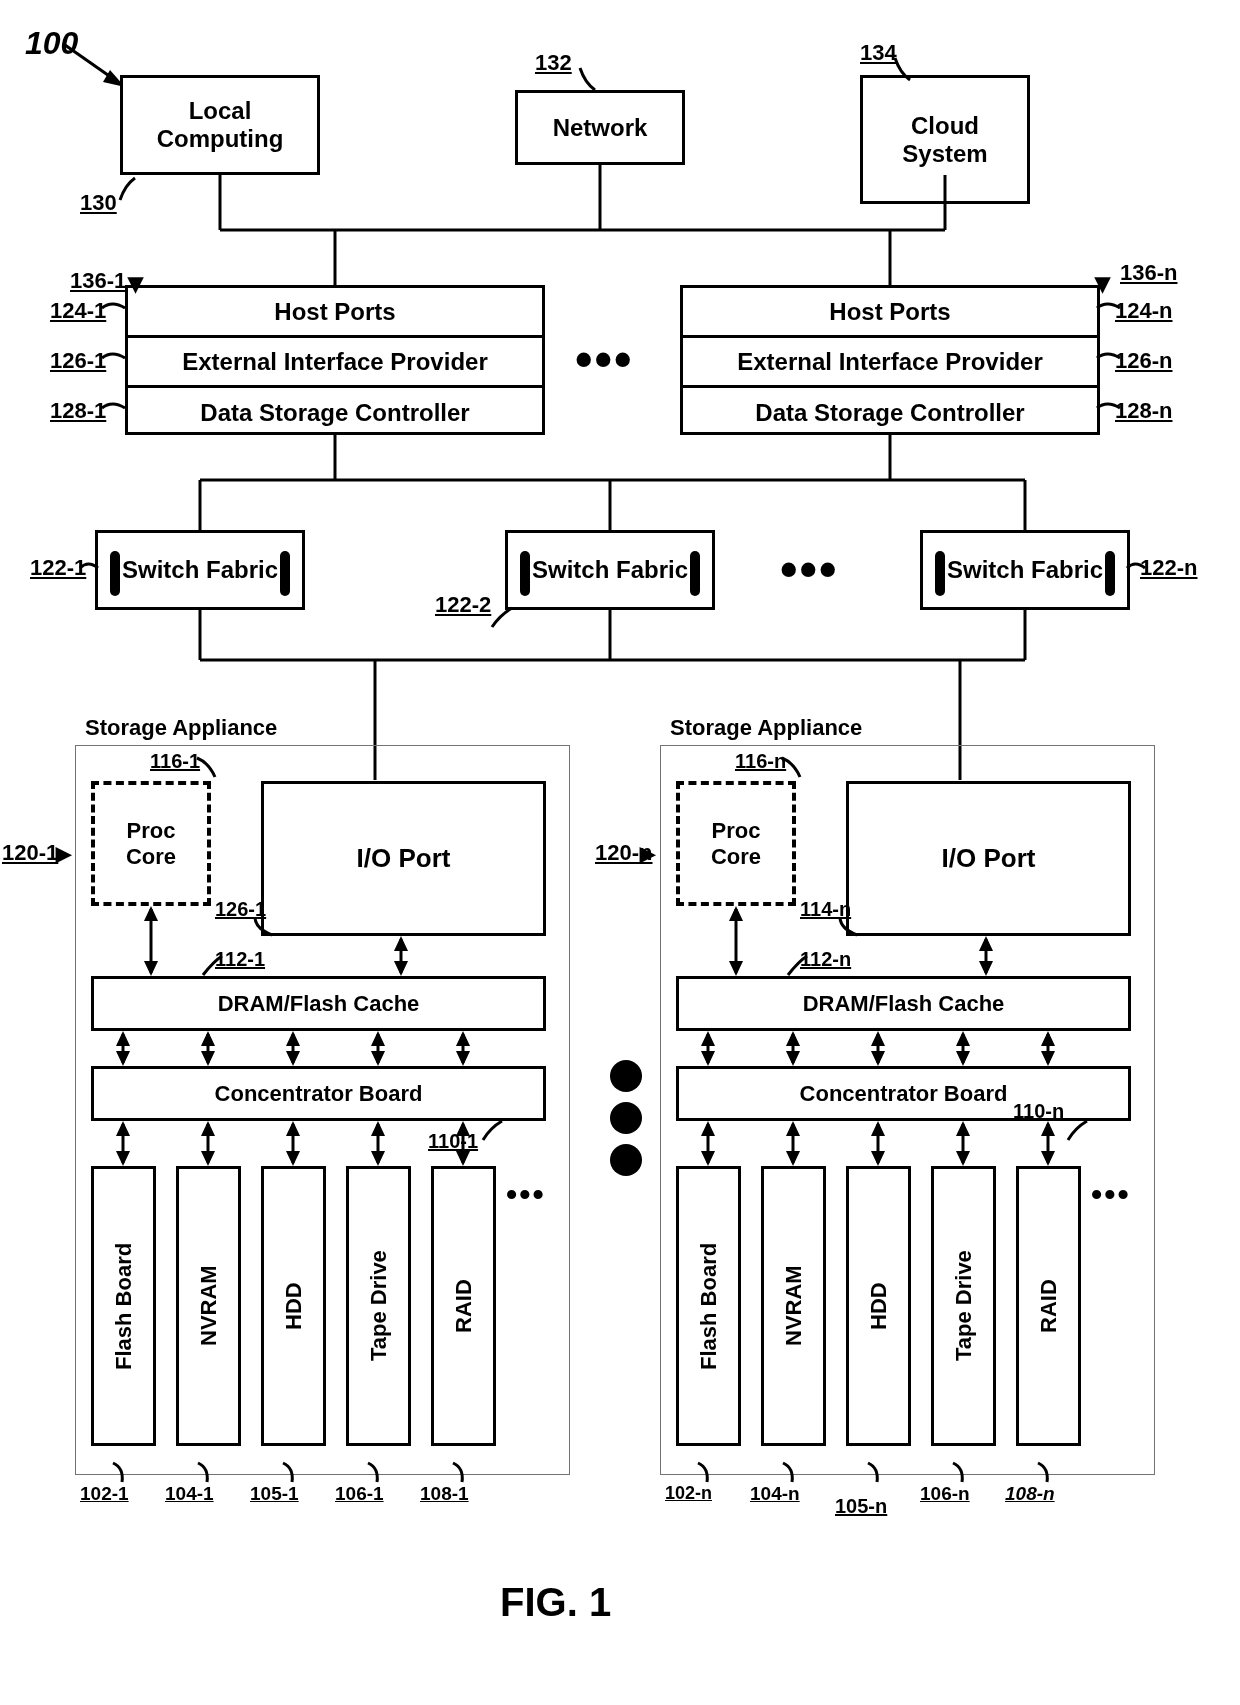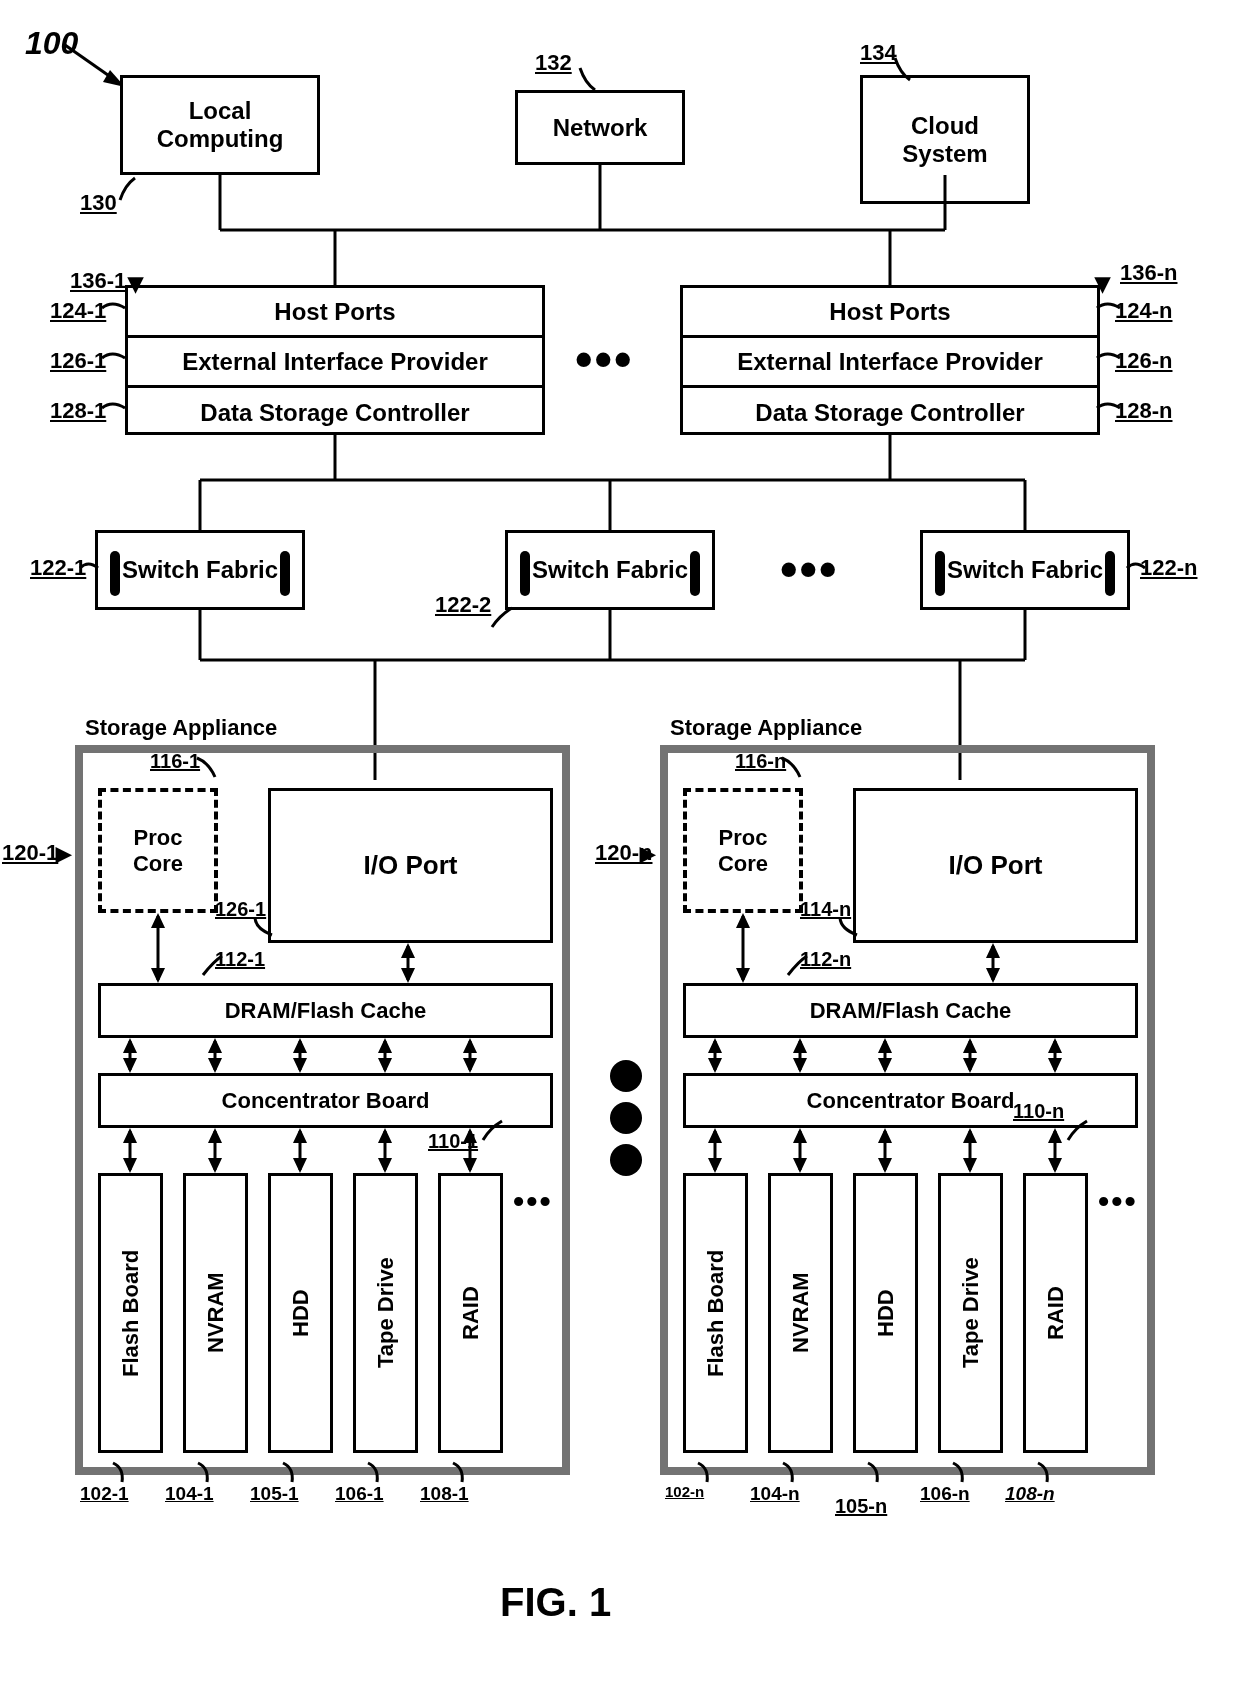--- a/index.html
+++ b/index.html
@@ -59,21 +59,21 @@
   }
   .switch-pin {
     position: absolute;
     width: 10px;
     height: 45px;
     background: #000;
     border-radius: 5px;
   }
   .appliance {
     position: absolute;
-    border: 8px solid #737373;
+    border: 1px solid #737373;
   }
   .appliance-inner {
     position: relative;
     width: 100%;
     height: 100%;
   }
   .proc-core {
     position: absolute;
     border: 4px dashed #000;
     display: flex;
@@ -550,21 +550,21 @@
     </svg>
   <div class="label" style="left:780px; top:928px; font-size:20px;"><u>112-n</u></div>
   <svg style="position:absolute; left:765px; top:933px; width:25px; height:25px;">
       <path d="M22 3 Q14 8 3 22" stroke="#000" stroke-width="3" fill="none"></path>
     </svg>
   <div class="label" style="left:993px; top:1070px; font-size:20px;margin-top:10px;"><u>110-n</u></div>
   <svg style="position:absolute; left:1045px; top:1098px; width:25px; height:25px;">
       <path d="M3 22 Q10 10 22 3" stroke="#000" stroke-width="3" fill="none"></path>
     </svg>
 
-  <div class="label" style="left:645px; top:1463px; font-size:15px;"><u>102-n</u></div>
+  <div class="label" style="left:645px; top:1463px; font-size:18px;"><u>102-n</u></div>
   <div class="label" style="left:730px; top:1463px; font-size:19px;"><u>104-n</u></div>
   <div class="label" style="left:815px; top:1463px; font-size:20px;margin-top:12px;"><u>105-n</u></div>
   <div class="label" style="left:900px; top:1463px; font-size:19px;"><u>106-n</u></div>
   <div class="label" style="left:985px; top:1463px; font-size:19px;font-style:italic;"><u>108-n</u></div>
   <svg style="position:absolute; left:675px; top:1440px; width:25px; height:25px;">
       <path d="M3 3 Q14 8 12 22" stroke="#000" stroke-width="3" fill="none"></path>
     </svg>
   <svg style="position:absolute; left:760px; top:1440px; width:25px; height:25px;">
       <path d="M3 3 Q14 8 12 22" stroke="#000" stroke-width="3" fill="none"></path>
     </svg>

